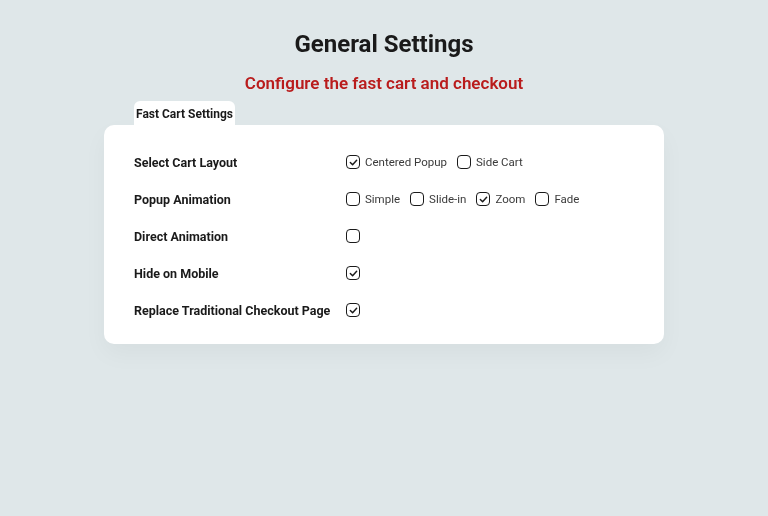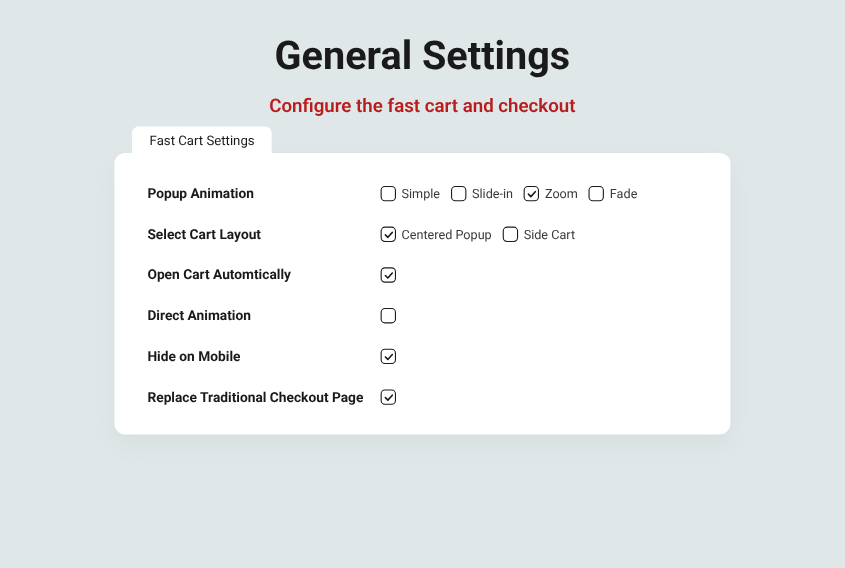--- a/index.html
+++ b/index.html
@@ -14,48 +14,48 @@
       font-family: -apple-system, BlinkMacSystemFont, "Segoe UI", Roboto, Arial, sans-serif;
       color: #1a1a1a;
       position: relative;
       overflow: hidden;
     }
     .header {
       text-align: center;
       padding-top: 30px;
     }
     .title {
-      font-size: 36px;
+      font-size: 24px;
       font-weight: 700;
       color: #1a1a1a;
     }
     .subtitle {
       font-size: 17px;
       font-weight: 600;
       color: #b91c1c;
       margin-top: 14px;
       line-height: 1.35;
     }
     .panel-wrap {
       position: relative;
       width: 560px;
       margin: 30px auto 0 auto;
     }
     .tab {
       position: absolute;
       top: -24px;
-      left: 16px;
+      left: 30px;
       background: #fff;
       border-radius: 6px 6px 0 0;
-      padding: 0 16px;
+      padding: 0 2px;
       height: 26px;
       display: flex;
       align-items: center;
       font-size: 12px;
-      font-weight: 400;
+      font-weight: 700;
       color: #1a1a1a;
     }
     .panel {
       background: #fff;
       border-radius: 10px;
       padding: 30px 30px 26px 30px;
       box-shadow: 0 10px 24px rgba(0,0,0,0.04);
     }
     .row {
       display: flex;
@@ -117,108 +117,98 @@
 </div>
 
 <div class="panel-wrap">
   <div class="tab">
     <span>Fast Cart Settings</span>
   </div>
 
   <div class="panel">
 
     <div class="row">
-      <div class="row-label">Popup Animation</div>
-      <div class="opts">
-        <span class="opt">
-          <span class="cb">
-            
-          </span>
-          <span class="opt-label">Simple</span>
-        </span>
-        <span class="opt">
-          <span class="cb">
-            
-          </span>
-          <span class="opt-label">Slide-in</span>
-        </span>
+      <div class="row-label">Select Cart Layout</div>
+      <div class="opts">
         <span class="opt">
           <span class="cb checked">
             <svg width="9" height="9" viewBox="0 0 10 10">
                 <path d="M1.5 5 L4 7.5 L8.5 2.5" stroke="#1a1a1a" stroke-width="1.6" fill="none" stroke-linecap="round" stroke-linejoin="round"></path>
               </svg>
           </span>
-          <span class="opt-label">Zoom</span>
-        </span>
-        <span class="opt">
-          <span class="cb">
-            
-          </span>
-          <span class="opt-label">Fade</span>
-        </span>
-      </div>
-    </div>
-
-    <div class="row">
-      <div class="row-label">Select Cart Layout</div>
-      <div class="opts">
+          <span class="opt-label">Centered Popup</span>
+        </span>
+        <span class="opt">
+          <span class="cb">
+            
+          </span>
+          <span class="opt-label">Side Cart</span>
+        </span>
+      </div>
+    </div>
+
+    <div class="row">
+      <div class="row-label">Popup Animation</div>
+      <div class="opts">
+        <span class="opt">
+          <span class="cb">
+            
+          </span>
+          <span class="opt-label">Simple</span>
+        </span>
+        <span class="opt">
+          <span class="cb">
+            
+          </span>
+          <span class="opt-label">Slide-in</span>
+        </span>
         <span class="opt">
           <span class="cb checked">
             <svg width="9" height="9" viewBox="0 0 10 10">
                 <path d="M1.5 5 L4 7.5 L8.5 2.5" stroke="#1a1a1a" stroke-width="1.6" fill="none" stroke-linecap="round" stroke-linejoin="round"></path>
               </svg>
           </span>
-          <span class="opt-label">Centered Popup</span>
-        </span>
-        <span class="opt">
-          <span class="cb">
-            
-          </span>
-          <span class="opt-label">Side Cart</span>
-        </span>
-      </div>
-    </div>
-
-    <div class="row">
-      <div class="row-label">Open Cart Automtically</div>
+          <span class="opt-label">Zoom</span>
+        </span>
+        <span class="opt">
+          <span class="cb">
+            
+          </span>
+          <span class="opt-label">Fade</span>
+        </span>
+      </div>
+    </div>
+
+
+    <div class="row">
+      <div class="row-label">Direct Animation</div>
+      <div class="opts">
+        <span class="cb">
+          
+        </span>
+      </div>
+    </div>
+
+    <div class="row">
+      <div class="row-label">Hide on Mobile</div>
       <div class="opts">
         <span class="cb checked">
           <svg width="9" height="9" viewBox="0 0 10 10">
               <path d="M1.5 5 L4 7.5 L8.5 2.5" stroke="#1a1a1a" stroke-width="1.6" fill="none" stroke-linecap="round" stroke-linejoin="round"></path>
             </svg>
         </span>
       </div>
     </div>
 
-    <div class="row">
-      <div class="row-label">Direct Animation</div>
-      <div class="opts">
-        <span class="cb">
-          
-        </span>
-      </div>
-    </div>
-
-    <div class="row">
-      <div class="row-label">Hide on Mobile</div>
+
+    <div class="row">
+      <div class="row-label">Replace Traditional Checkout Page</div>
       <div class="opts">
         <span class="cb checked">
           <svg width="9" height="9" viewBox="0 0 10 10">
               <path d="M1.5 5 L4 7.5 L8.5 2.5" stroke="#1a1a1a" stroke-width="1.6" fill="none" stroke-linecap="round" stroke-linejoin="round"></path>
             </svg>
         </span>
       </div>
     </div>
 
-
-    <div class="row">
-      <div class="row-label">Replace Traditional Checkout Page</div>
-      <div class="opts">
-        <span class="cb checked">
-          <svg width="9" height="9" viewBox="0 0 10 10">
-              <path d="M1.5 5 L4 7.5 L8.5 2.5" stroke="#1a1a1a" stroke-width="1.6" fill="none" stroke-linecap="round" stroke-linejoin="round"></path>
-            </svg>
-        </span>
-      </div>
-    </div>
-
   </div>
 </div>
 
 </body></html>

